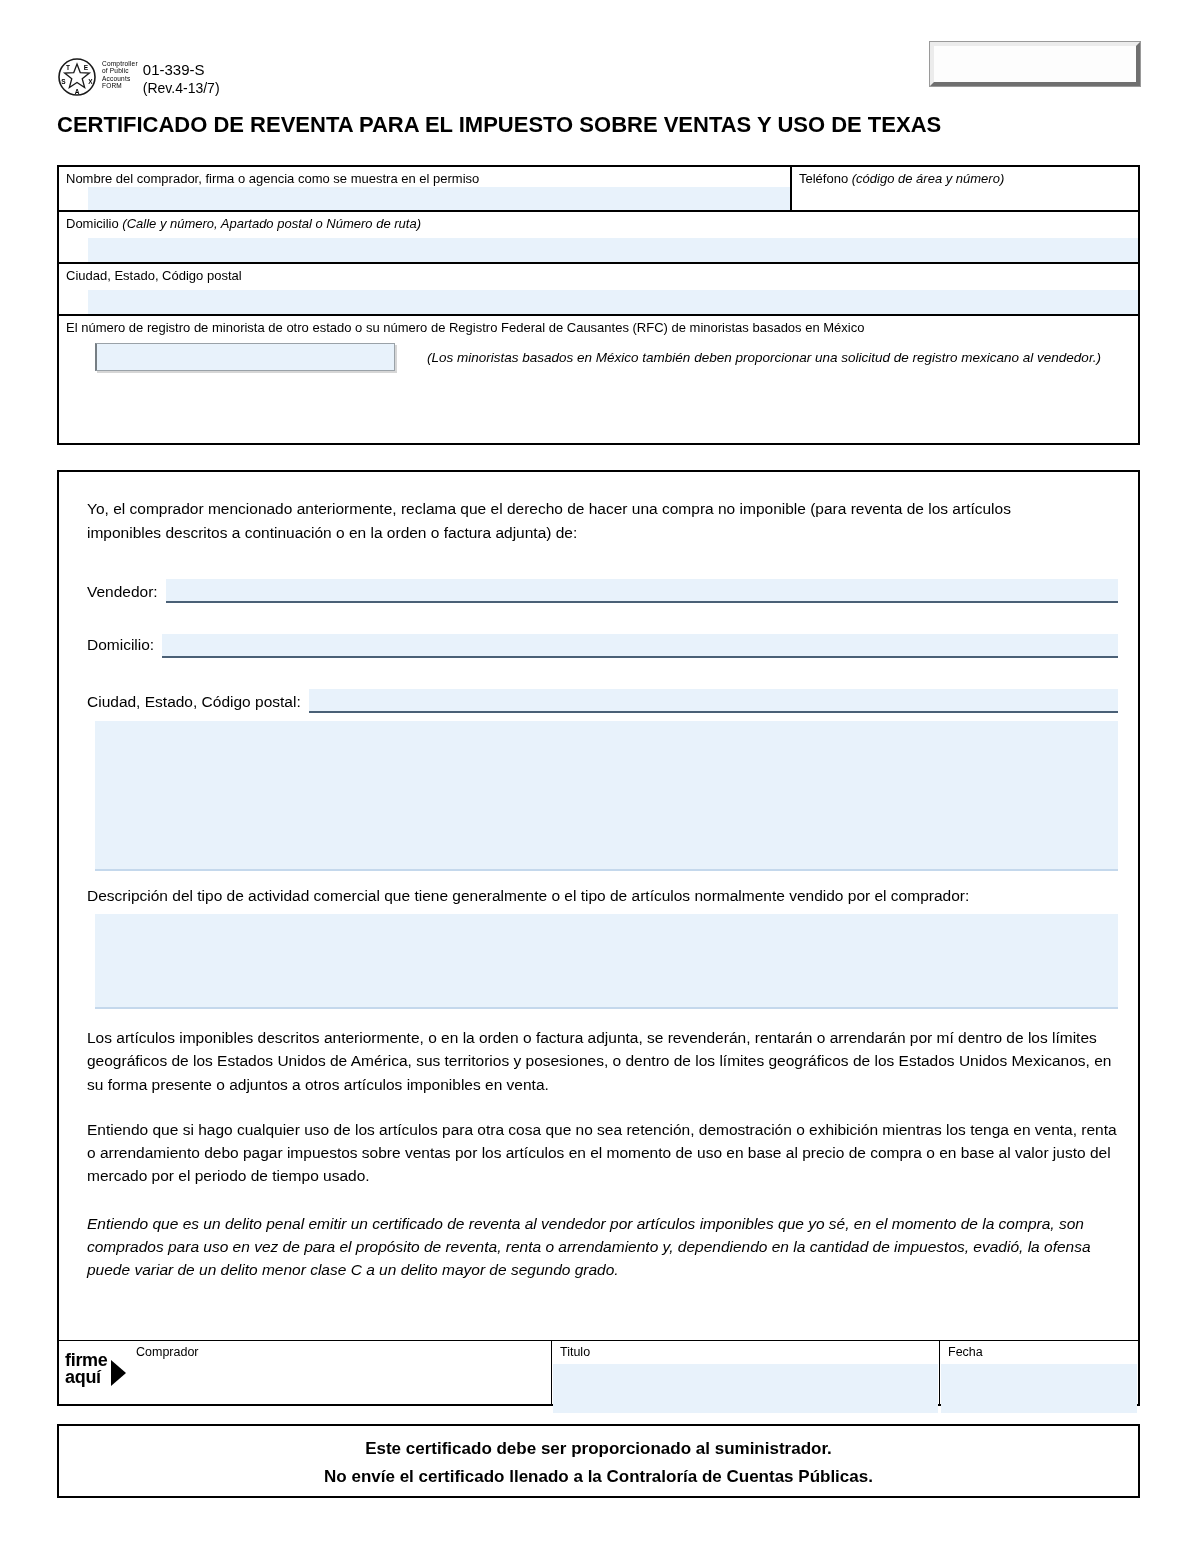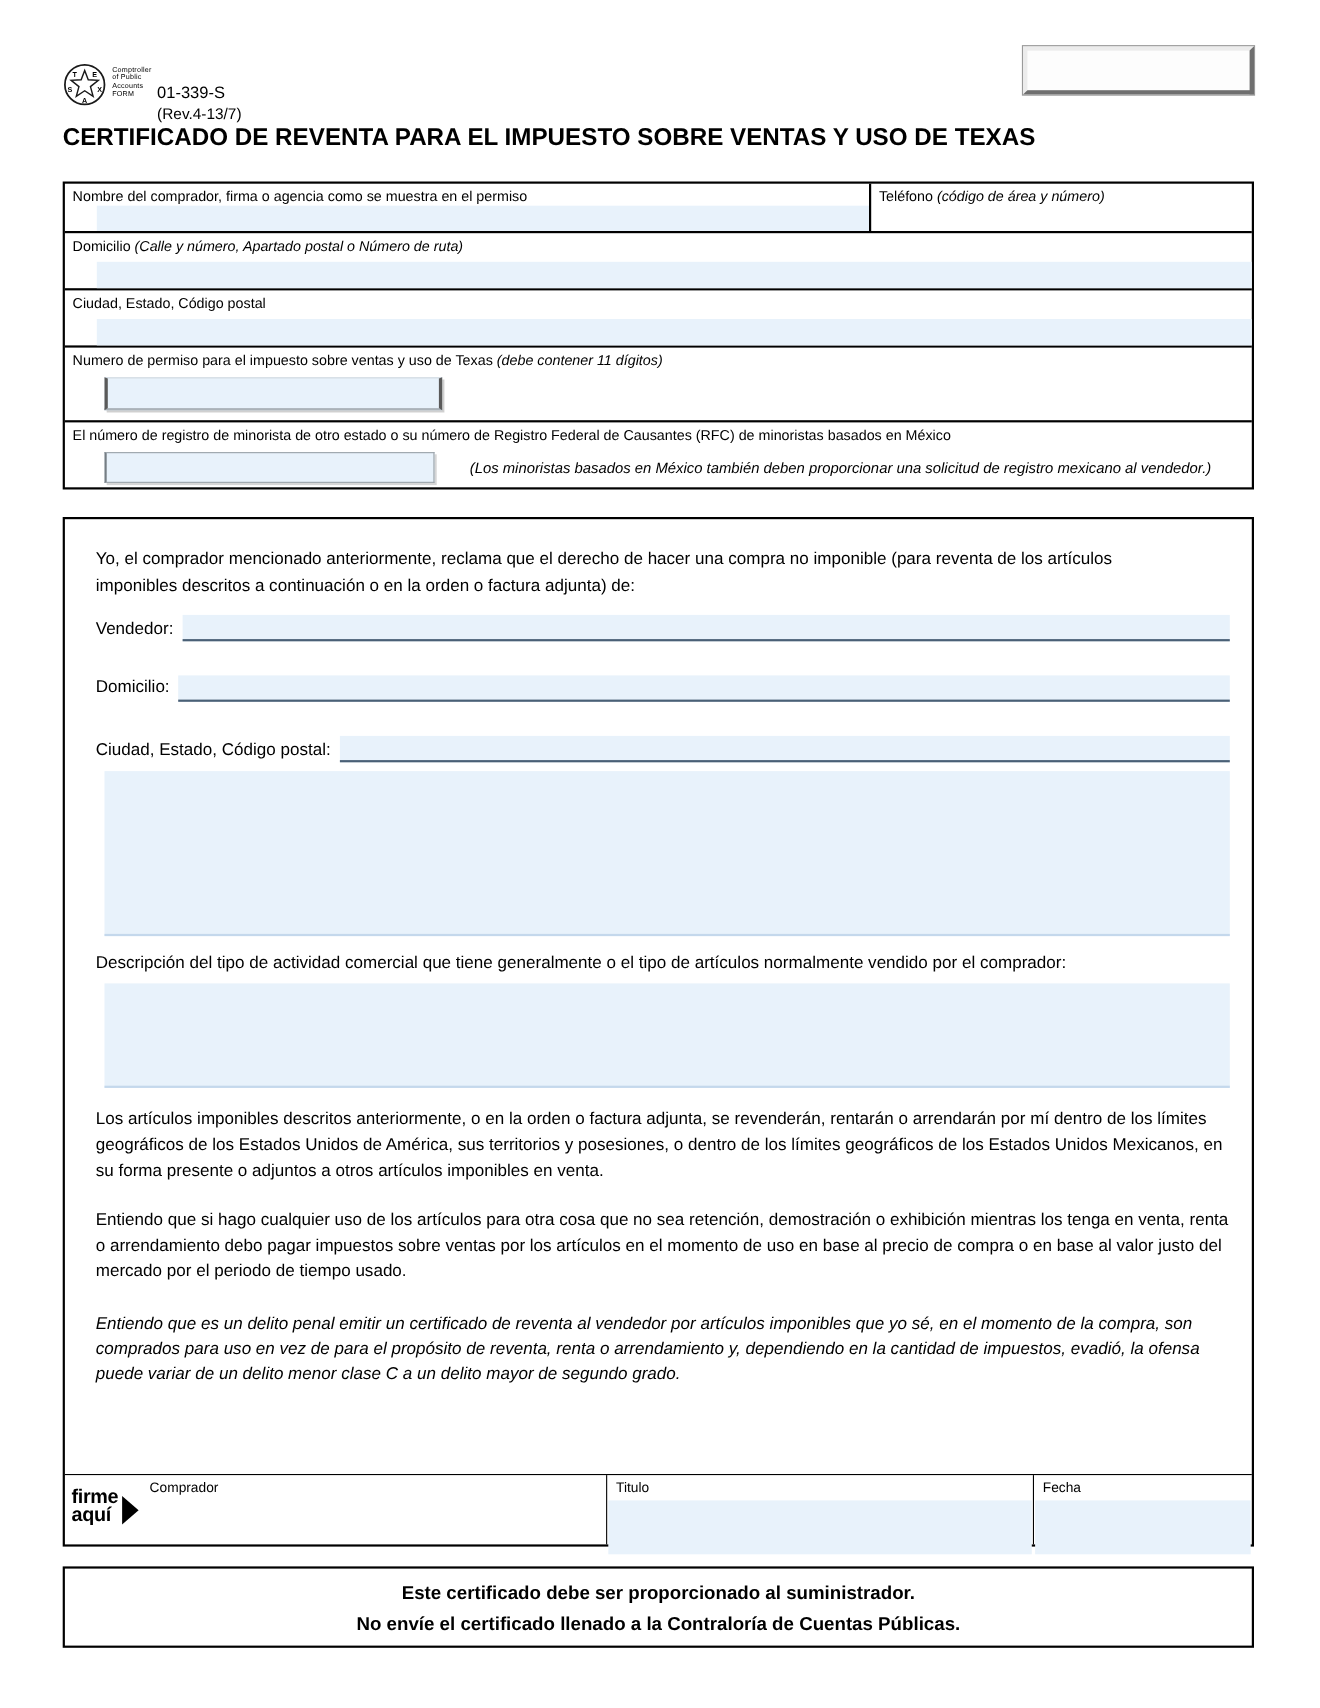--- a/index.html
+++ b/index.html
@@ -3,21 +3,21 @@
 <meta charset="utf-8">
 <style>
   html,body{margin:0;padding:0;background:#ffffff;}
   body{width:1200px;height:1553px;position:relative;font-family:"Liberation Sans","DejaVu Sans",sans-serif;color:#000;}
   .page{position:absolute;inset:0;background:#fff;}
 
   
   .logo-row{position:absolute;left:57px;top:56px;display:flex;align-items:flex-start;}
   .seal{width:40px;height:40px;}
   .agency{font-size:6.5px;line-height:1.15;margin:4px 0 0 5px;letter-spacing:0.2px;}
-  .formnum{margin:20px 0 0 5px;}
+  .formnum{margin:5px 0 0 5px;}
   .formnum .n1{font-size:15px;}
   .formnum .n2{font-size:14px;margin-top:2px;}
 
   .bevel-box{position:absolute;left:930px;top:42px;width:202px;height:36px;background:#fdfdfd;
     border:4px solid;border-color:#ececec #6f6f6f #6f6f6f #ececec;outline:1px solid #9a9a9a;}
 
   .form-title{position:absolute;left:57px;top:112px;font-size:22px;font-weight:bold;letter-spacing:0px;}
 
   
   .ptable{position:absolute;left:57px;top:165px;width:1083px;height:280px;border:2px solid #000;box-sizing:border-box;display:flex;flex-direction:column;}
@@ -46,21 +46,21 @@
     border:1px solid #9aa2a8;border-left:2px solid #767e84;box-shadow:2px 2px 0 rgba(120,120,120,0.3);box-sizing:border-box;}
   .rfc-note{font-size:13.5px;margin-left:32px;}
 
   
   .certbox{position:absolute;left:57px;top:470px;width:1083px;height:936px;border:2px solid #000;box-sizing:border-box;}
   .cert-inner{padding:0 20px 0 28px;}
   .intro{margin-top:25px;font-size:15.5px;line-height:1.55;width:965px;}
   .fline{display:flex;align-items:flex-end;font-size:15.5px;}
   .fline-label{white-space:nowrap;padding-bottom:2px;}
   .uline{flex:1;margin-left:8px;height:22px;background:var(--field-bg,#e8f2fb);border-bottom:2px solid var(--underline,#4a6076);}
-  .m-seller{margin-top:14px;}
+  .m-seller{margin-top:34px;}
   .m-addr{margin-top:31px;align-items:center;}
   .m-city{margin-top:31px;}
   .seclabel{margin-top:33px;font-size:15.5px;}
   .tarea{margin-top:8px;margin-left:8px;background:var(--field-bg,#e8f2fb);border-bottom:2px solid #c4d8ec;}
   .ta1{height:148px;}
   .ta2{height:93px;margin-top:9px;}
   .m-bus{margin-top:16px;}
   .clause{margin-top:17px;font-size:15.5px;line-height:1.5;width:1032px;}
   .clause2{margin-top:22px;}
   .clause3{margin-top:24px;font-style:italic;}
@@ -129,24 +129,20 @@
     <div class="prow r-addr">
       <div class="plabel"><span>Domicilio </span><span class="it">(Calle y número, Apartado postal o Número de ruta)</span></div>
       <div class="bluefield cellfield full"></div>
     </div>
 
     <div class="prow r-city">
       <div class="plabel">Ciudad, Estado, Código postal</div>
       <div class="bluefield cellfield full"></div>
     </div>
 
-    <div class="prow r-permit">
-      <div class="plabel"><span>Numero de permiso para el impuesto sobre ventas y uso de Texas </span><span class="it">(debe contener 11 dígitos)</span></div>
-      <div class="comb"></div>
-    </div>
 
     <div class="prow">
       <div class="plabel">El número de registro de minorista de otro estado o su número de Registro Federal de Causantes (RFC) de minoristas basados en México</div>
       <div class="rfc-line">
         <div class="rfc-box"></div>
         <div class="rfc-note it">(Los minoristas basados en México también deben proporcionar una solicitud de registro mexicano al vendedor.)</div>
       </div>
     </div>
   </div>
 

